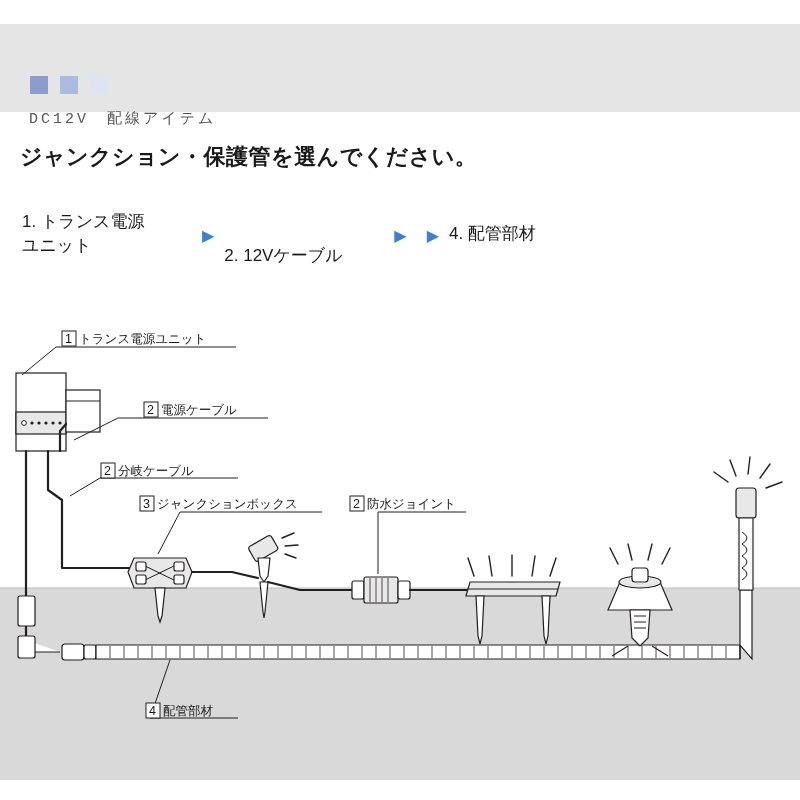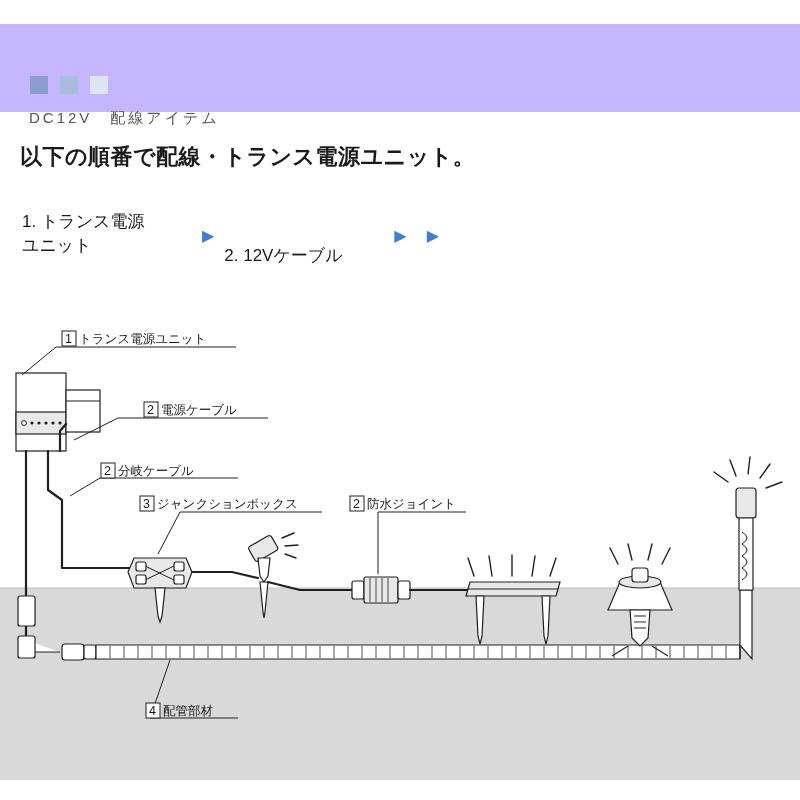--- a/index.html
+++ b/index.html
@@ -22,21 +22,22 @@
     height: 800px;
   }
 
   
   .header-band {
     position: absolute;
     left: 0;
     top: 24px;
     width: 800px;
     height: 88px;
-    background: #c4b5fd;
+    background: #e5e5e5;
+    font-family: Liberation Mono, monospace;
   }
   .swatches {
     position: absolute;
     left: 30px;
     top: 52px;
     display: flex;
     gap: 12px;
   }
   .swatch {
     width: 18px;
@@ -154,29 +155,30 @@
 
   <div class="header-band">
     <div class="swatches">
       <div class="swatch" style="background:#8c9ccd"></div>
       <div class="swatch" style="background:#aabbe0"></div>
       <div class="swatch" style="background:#dde5f4"></div>
     </div>
     <div class="header-label">DC12V　配線アイテム</div>
   </div>
 
-  <div class="headline">以下の順番で配線・トランス電源ユニット。</div>
+  <div class="headline">ジャンクション・保護管を選んでください。</div>
 
   <div class="steps">
     <div class="step s1">1. トランス電源
    ユニット</div>
     <div class="step-arrow">▶</div>
     <div class="step s2">2. 12Vケーブル</div>
     <div class="step-arrow">▶</div>
     <div class="step-arrow">▶</div>
+    <div class="step s4">4. 配管部材</div>
   </div>
 
   <div class="illus">
     <svg width="800" height="480" viewBox="0 0 800 480" xmlns="http://www.w3.org/2000/svg">
 
       <rect class="ground" x="0" y="288" width="800" height="192"></rect>
       <line x1="0" y1="288" x2="800" y2="288" stroke="#bfbfbf" stroke-width="1"></line>
 
       <rect class="obj-line" x="16" y="73" width="50" height="78"></rect>
       <rect class="obj-fill-grey" x="16" y="112" width="50" height="22"></rect>

